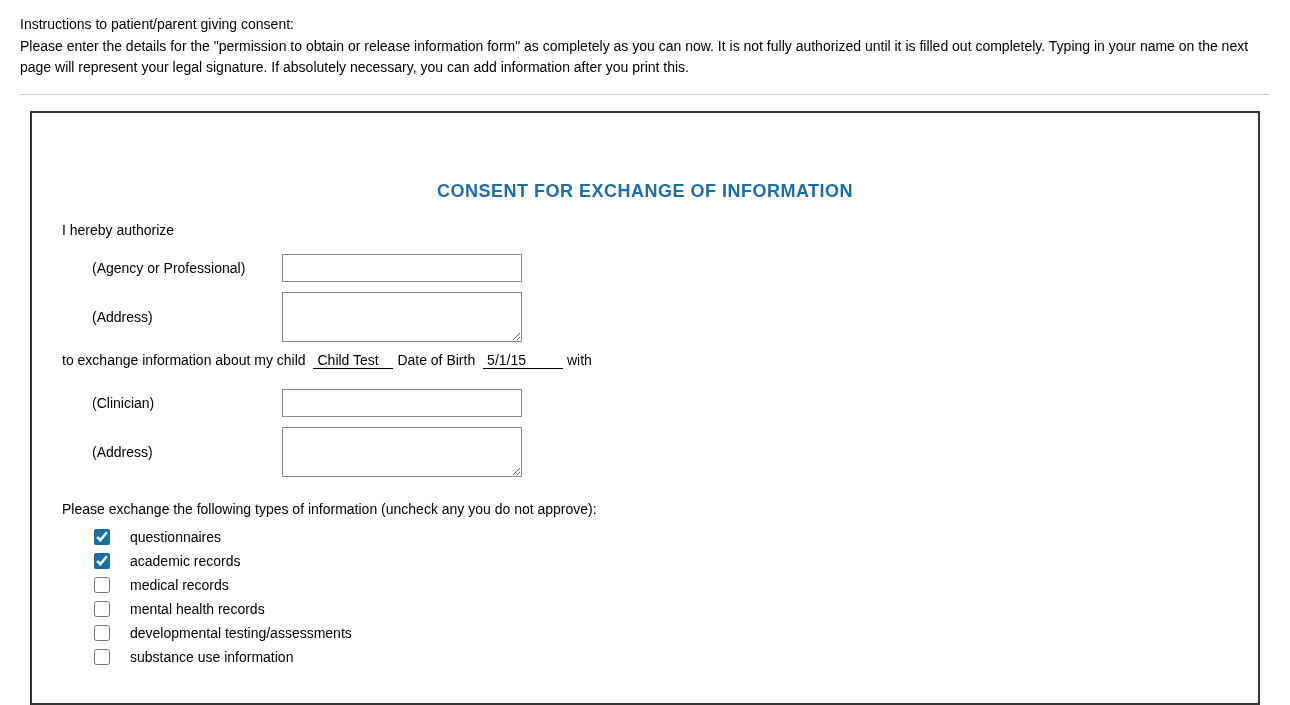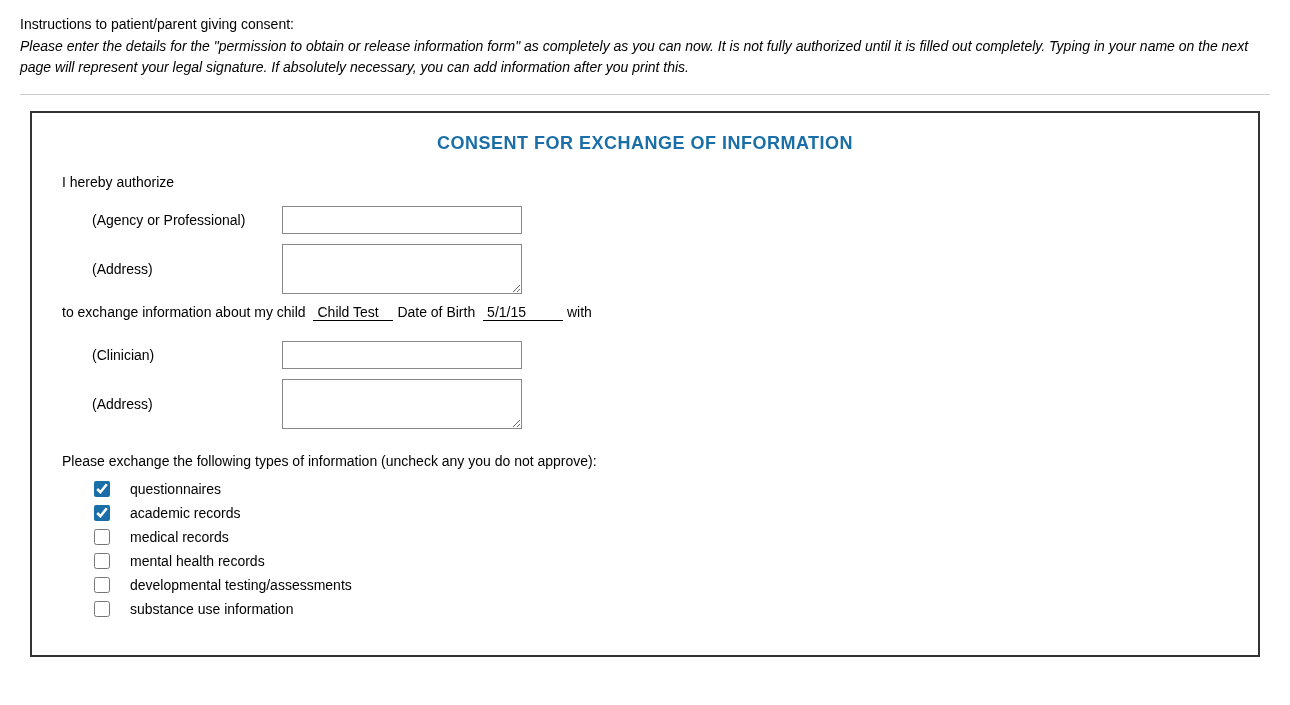--- a/index.html
+++ b/index.html
@@ -27,21 +27,20 @@
 
     .instructions-title {
       font-weight: normal;
       font-size: 14px;
       margin-bottom: 4px;
     }
 
     .instructions-text {
       font-size: 14px;
       line-height: 1.5;
-      font-style: italic;
     }
 
     .divider {
       border: none;
       border-top: 1px solid #cccccc;
       margin-bottom: 16px;
     }
 
     .form-container {
       border: 2px solid #333333;
@@ -49,20 +48,21 @@
       margin: 0 10px;
     }
 
     .form-title {
       text-align: center;
       font-size: 18px;
       font-weight: bold;
       color: #1a6fa8;
       margin-bottom: 20px;
       letter-spacing: 0.5px;
+      margin-top: 48px;
     }
 
     .authorize-text {
       font-size: 14px;
       margin-bottom: 16px;
     }
 
     .field-row {
       display: flex;
       align-items: center;

